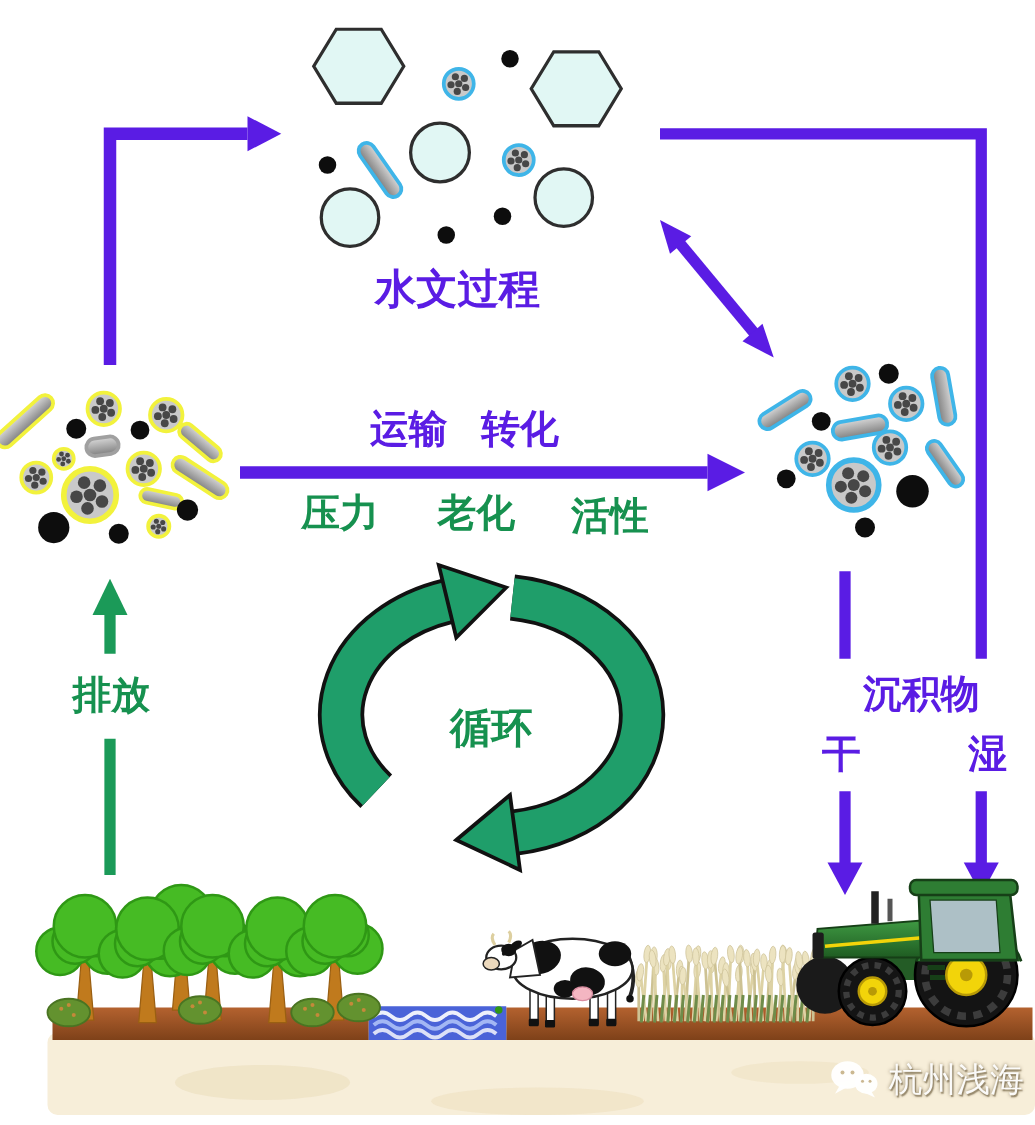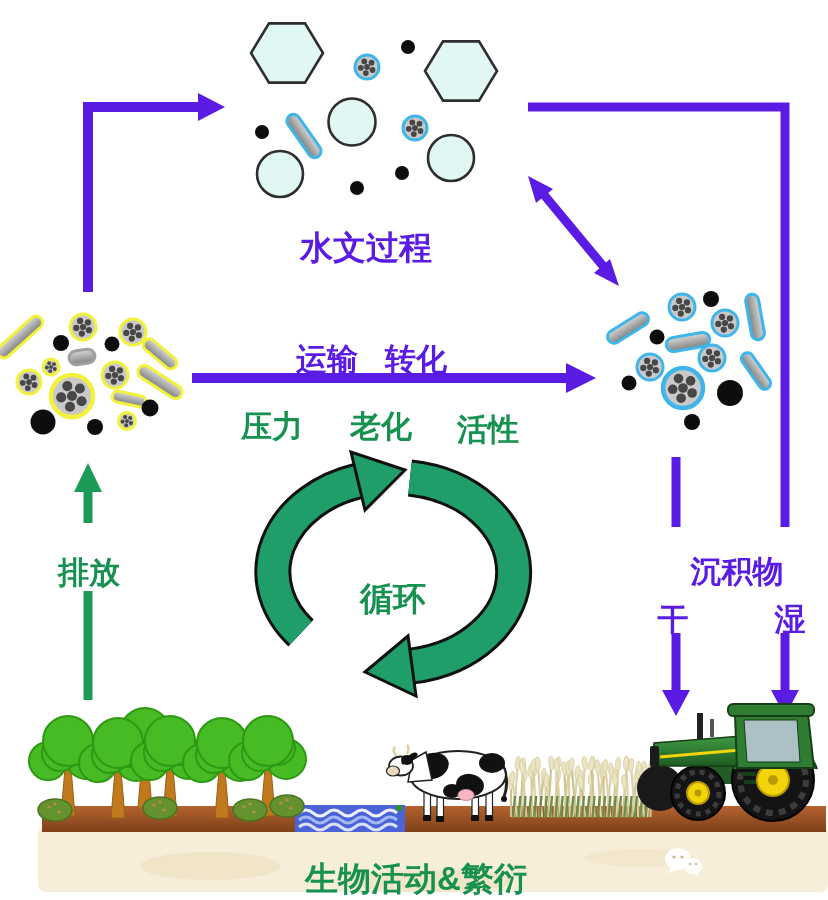--- a/index.html
+++ b/index.html
@@ -8,21 +8,21 @@
     --ring-yellow:#f2f23c; --ring-cyan:#3fb5e8;
     --particle-fill:#e1f7f4; --dot-black:#0d0d0d;
     --soil-brown:#a85a2b; --sand:#f7eed9; --water-blue:#4a63d8;
     --tree-green:#46bb24; --trunk-brown:#c07a1d;
   }
   html,body{margin:0;padding:0;background:#fff;}
   .canvas{position:relative;width:828px;height:900px;background:#fff;overflow:hidden;
           font-family:"Liberation Sans",sans-serif;}
   .canvas svg.art{position:absolute;left:0;top:0;}
   .lbl{position:absolute;transform:translate(-50%,-50%);white-space:nowrap;
-       font-weight:700;font-size:31px;line-height:1;margin-top:16px;}
+       font-weight:700;font-size:31px;line-height:1;}
   .lbl-purple{color:var(--text-purple);}
   .lbl-green{color:var(--text-green);text-align:right;}
   .fs33{font-size:33px;}
   .watermark{position:absolute;left:664px;top:846px;display:flex;align-items:center;gap:7px;
        color:rgba(255,255,255,0.95);font-size:27px;font-weight:400;
        text-shadow:0 0 3px rgba(130,115,85,0.95),1px 1px 1px rgba(130,115,85,0.8);}
 </style>
 </head>
 <body>
 
@@ -509,27 +509,27 @@
   <div class="lbl lbl-purple" style="left:327px;top:343px">运输</div>
   <div class="lbl lbl-purple" style="left:416px;top:343px">转化</div>
   <div class="lbl lbl-green" style="left:272px;top:410px">压力</div>
   <div class="lbl lbl-green" style="left:381px;top:410px">老化</div>
   <div class="lbl lbl-green" style="left:488px;top:413px">活性</div>
   <div class="lbl lbl-green" style="left:89px;top:556px">排放</div>
   <div class="lbl lbl-purple" style="left:737px;top:555px">沉积物</div>
   <div class="lbl lbl-purple" style="left:673px;top:603px">干</div>
   <div class="lbl lbl-purple" style="left:790px;top:603px">湿</div>
   <div class="lbl lbl-green fs33" style="left:393px;top:582px">循环</div>
-  <div class="lbl lbl-green fs33" style="left:416px;top:862px">生物活动&amp;繁衍</div>
 
   <div class="watermark">
     <svg width="40" height="34" viewBox="0 0 40 34">
       <ellipse cx="14" cy="13" rx="13" ry="11" fill="#fff" opacity="0.95"></ellipse>
       <polygon points="8,21 4,28 15,22" fill="#fff" opacity="0.95"></polygon>
       <circle cx="10" cy="11" r="1.6" fill="#cbb891"></circle>
       <circle cx="18" cy="11" r="1.6" fill="#cbb891"></circle>
       <ellipse cx="29" cy="20" rx="9" ry="8" fill="#fff" opacity="0.95"></ellipse>
       <polygon points="33,26 36,31 27,27" fill="#fff" opacity="0.95"></polygon>
       <circle cx="26" cy="18" r="1.2" fill="#cbb891"></circle>
       <circle cx="32" cy="18" r="1.2" fill="#cbb891"></circle>
     </svg>
+    <span>杭州浅海</span>
   </div>
 </div>
 
 </body></html>

